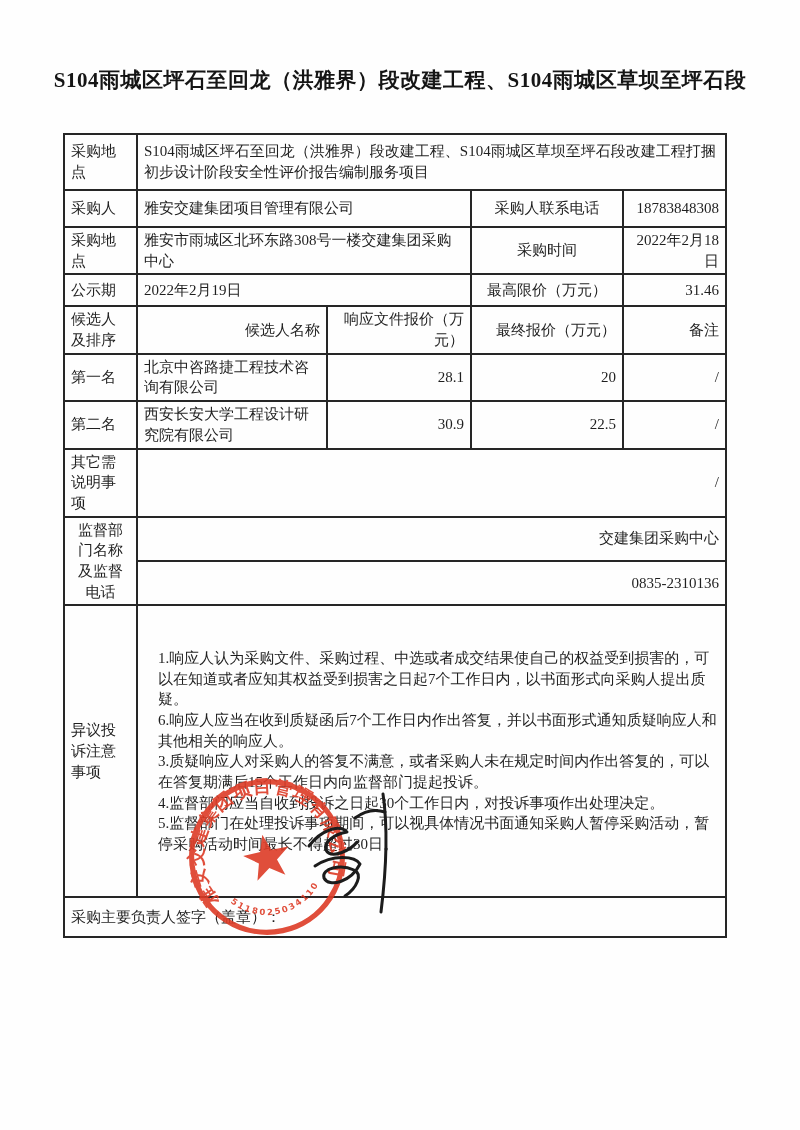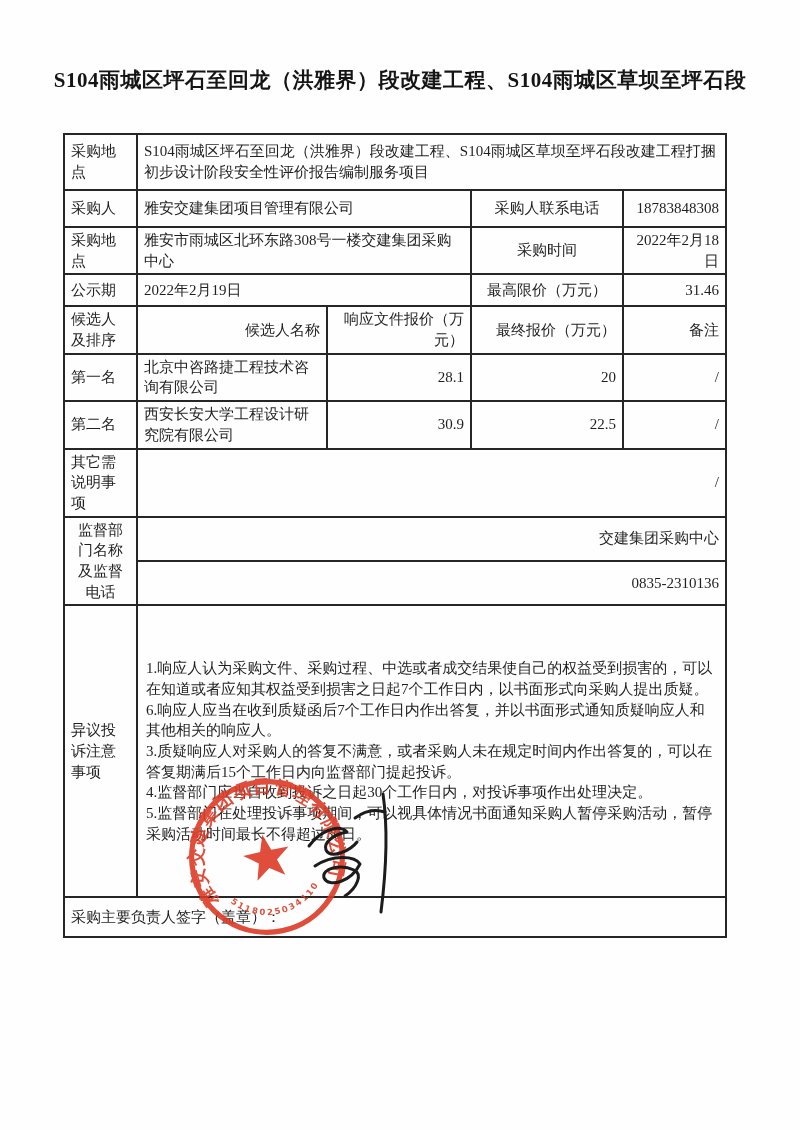--- a/index.html
+++ b/index.html
@@ -18,21 +18,21 @@
   td.lblc  { text-align:center; padding-left:3px; padding-right:3px; }
   td.left  { text-align:left;margin-left:24px; }
   td.center{ text-align:right; }
 
   tr.r1 { height:56px; } tr.r2 { height:37px; } tr.r3 { height:45px; }
   tr.r4 { height:32px; } tr.r5 { height:38px; } tr.r6 { height:43px; }
   tr.r7 { height:43px; } tr.r8 { height:42px; } tr.r9a{ height:36px; }
   tr.r9b{ height:36px; } tr.r10{ height:292px; } tr.r11{ height:40px; }
 
   .objection-cell { vertical-align:middle; }
-  .objection-list { display:flex; flex-direction:column; justify-content:center; text-align:left; padding:0 2px; }
+  .objection-list { display:flex; flex-direction:column; justify-content:center; text-align:left; padding:0 2px;margin-left:12px; }
   .objection-list div { margin:0; }
 
   .sig-cell { text-align:left; padding-left:6px; font-size:15px; position:relative; }
 
   .seal { position:absolute; left:186px; top:776px; width:162px; height:162px;
           transform:rotate(-12deg); opacity:0.9; pointer-events:none; }
   .signature { position:absolute; left:297px; top:788px; width:100px; height:130px; pointer-events:none; }
 </style>
 </head>
 <body>

